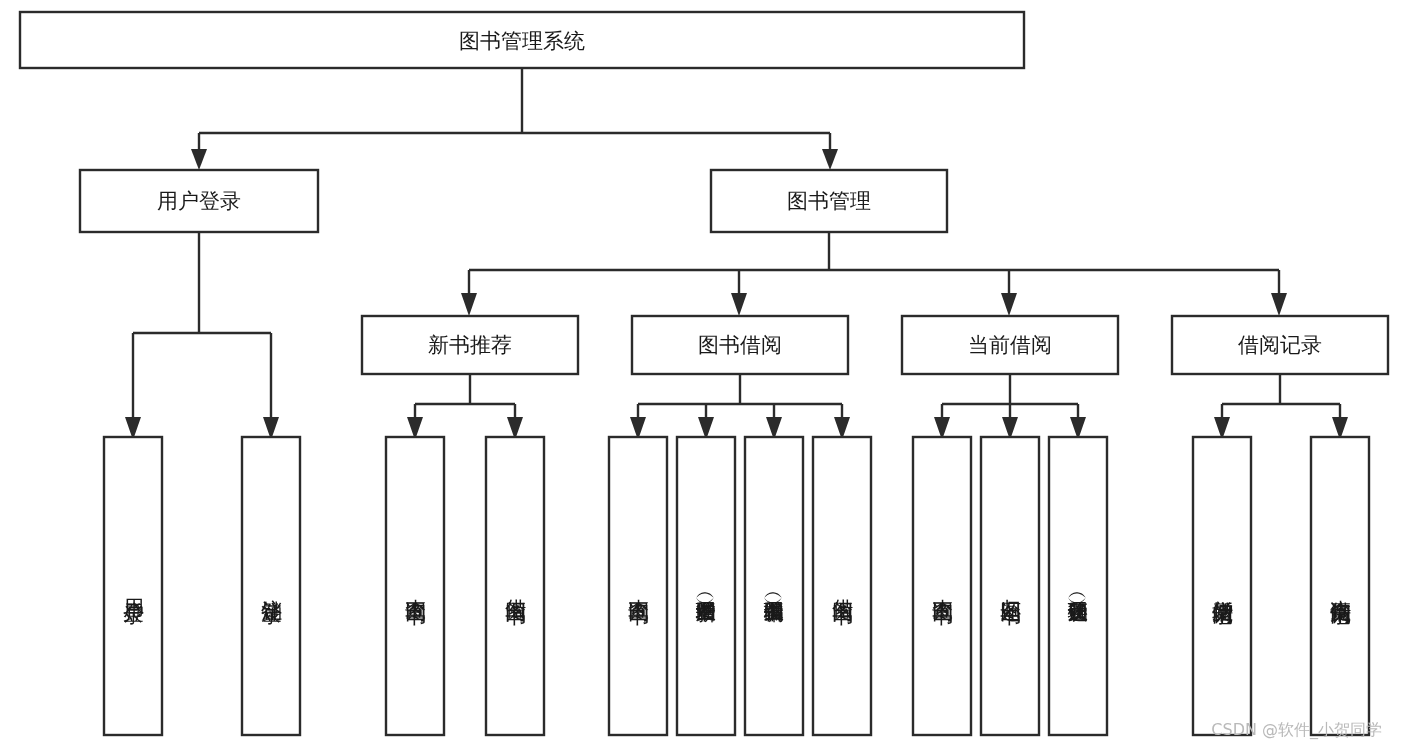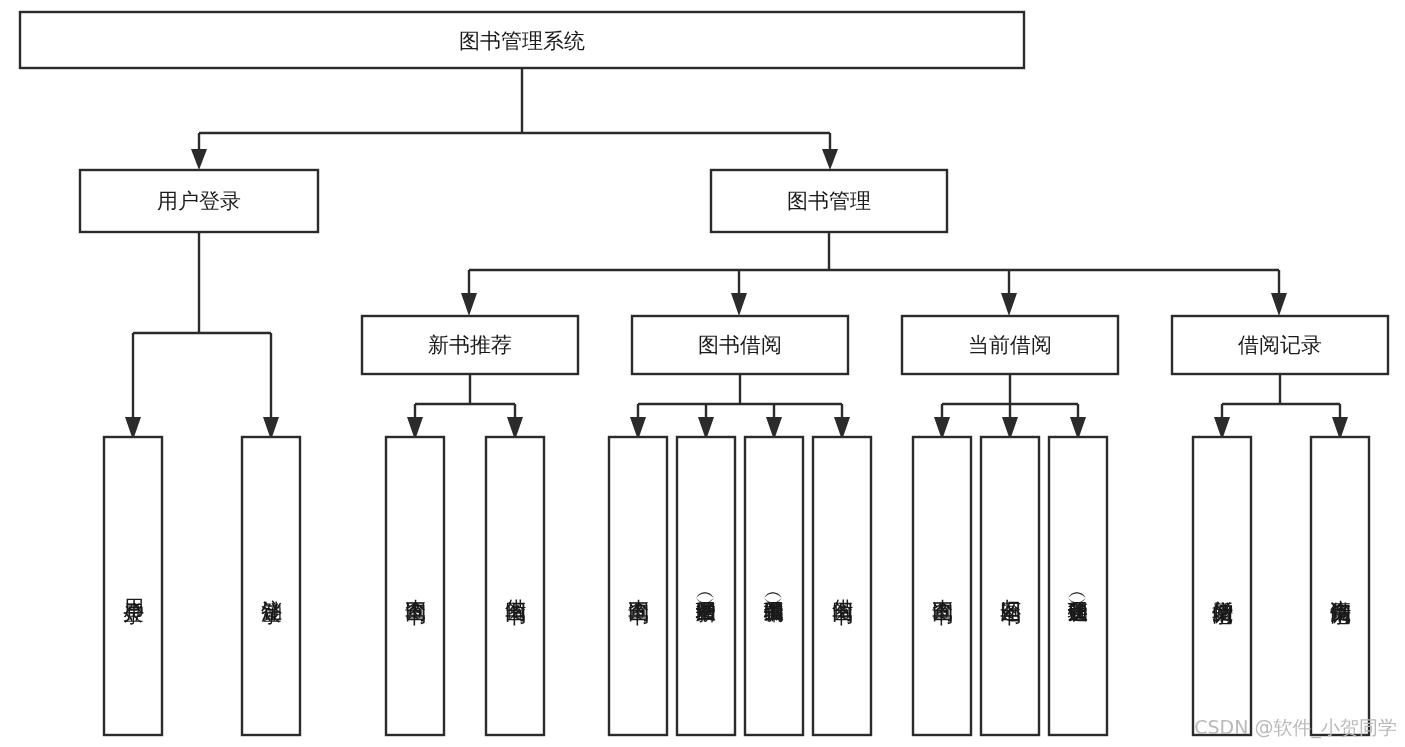--- a/index.html
+++ b/index.html
@@ -59,24 +59,24 @@
     line-height: 1.22;
     letter-spacing: 2px;
     display: flex;
     align-items: center;
     justify-content: center;
     white-space: nowrap;
     user-select: none;
   }
   .watermark {
     position: absolute;
-    right: 8px;
+    right: 23px;
     bottom: 6px;
     font-family: "DejaVu Sans", "Liberation Sans", sans-serif;
-    font-size: 19px;
+    font-size: 16px;
     color: #b9b9b9;
     white-space: nowrap;
     user-select: none;
     margin-top: 40px;
   }
 </style>
 </head>
 <body>
 
 <div id="diagram-root">

